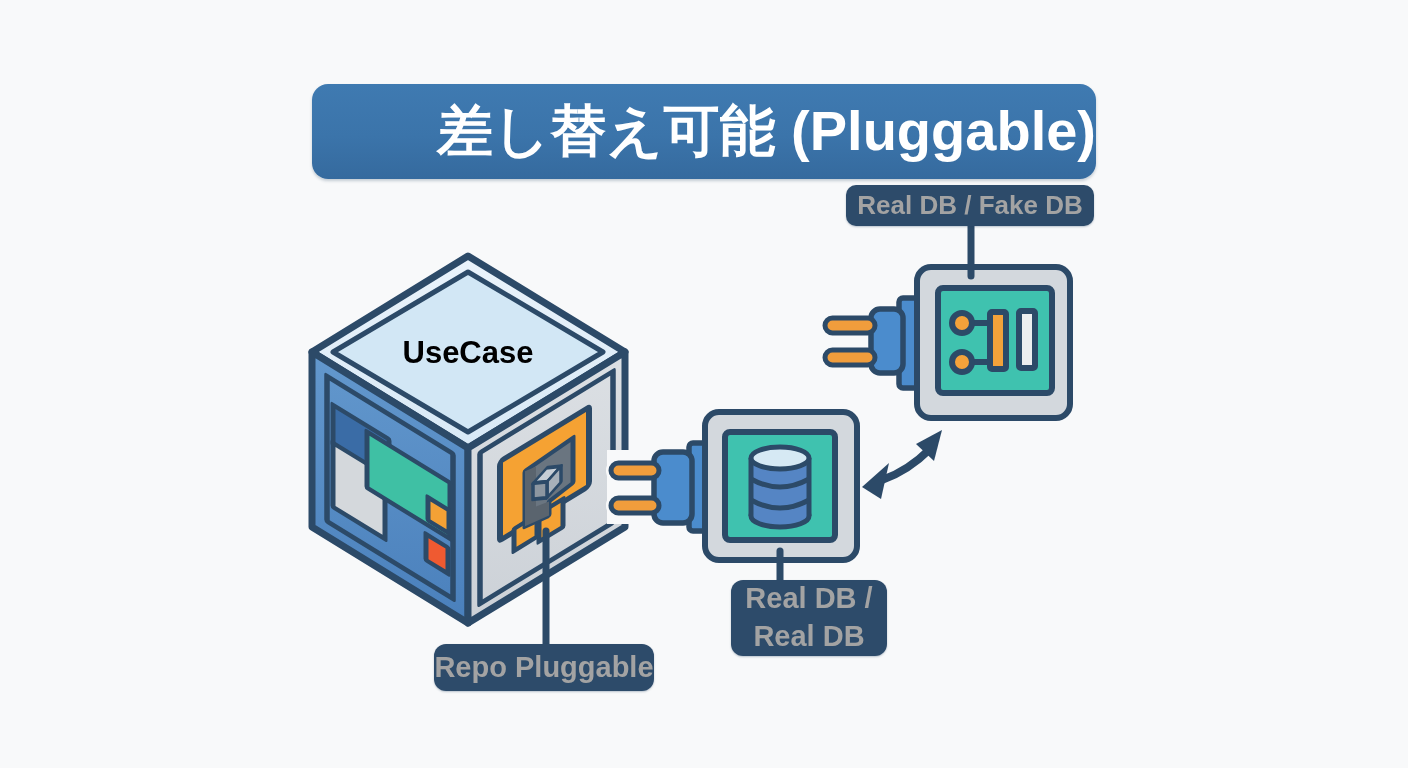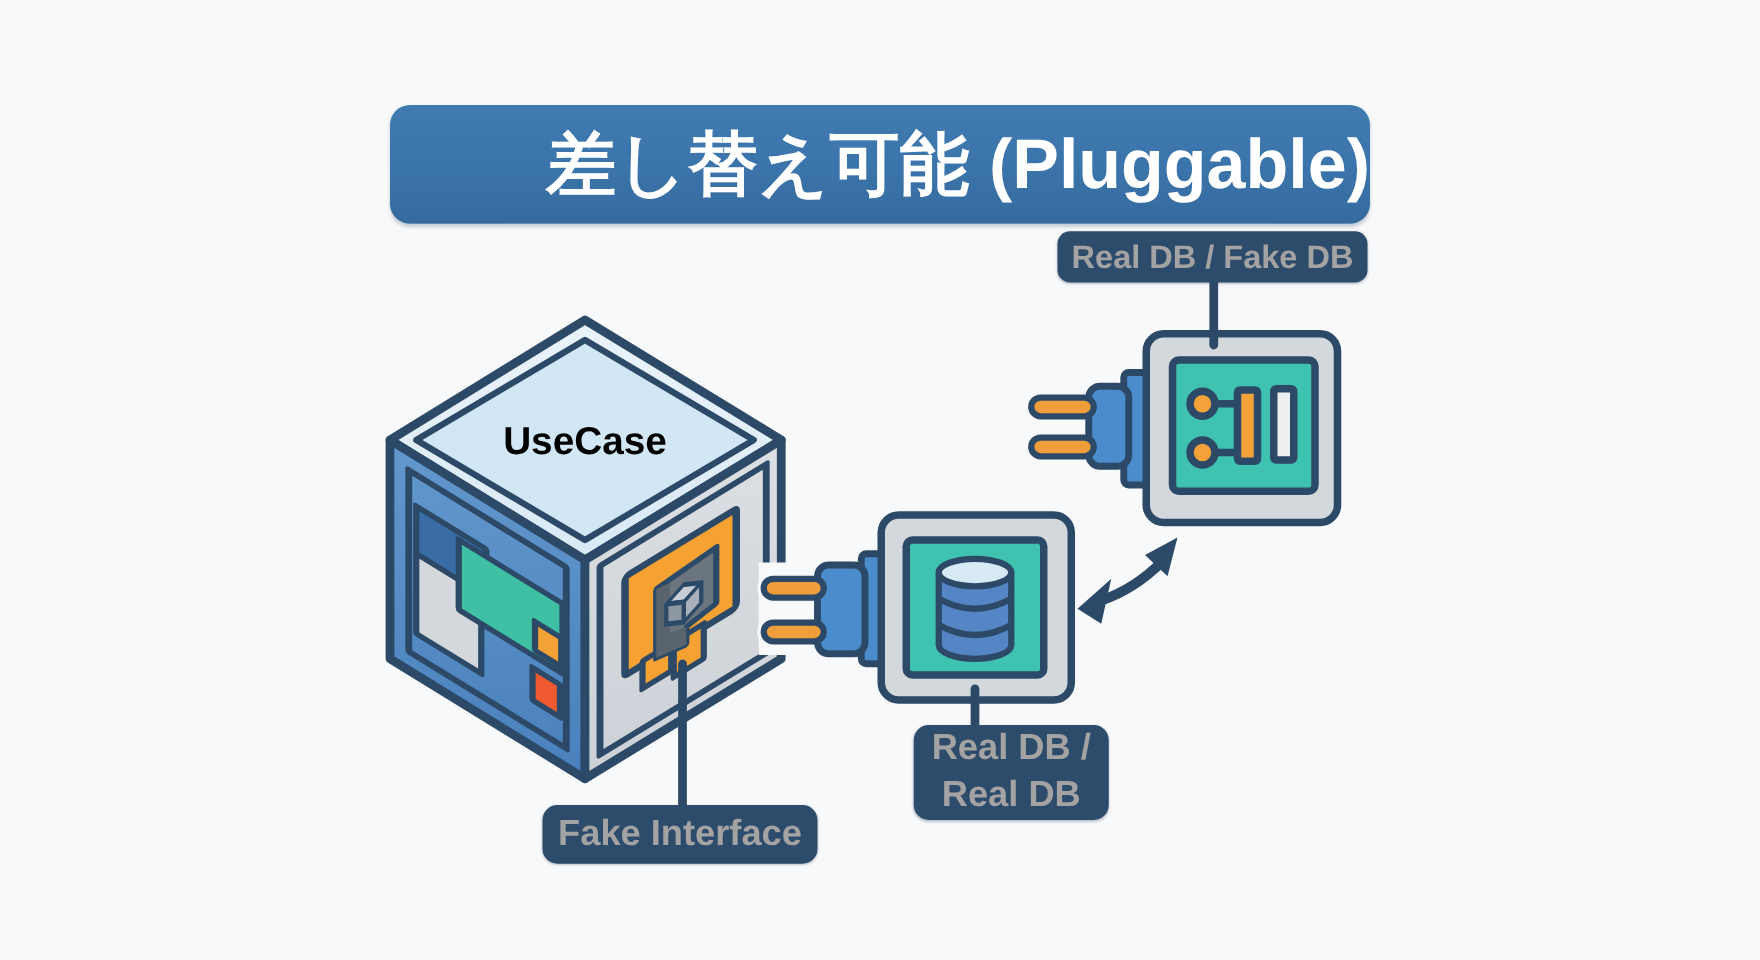--- a/index.html
+++ b/index.html
@@ -151,21 +151,21 @@
     </g>
   </svg>
 
   <div class="banner">
     <span class="txt">差し替え可能 (Pluggable)</span>
   </div>
 
   <div class="usecase">UseCase</div>
 
   <div class="tag tag-repo">
-    <span>Fake Interface</span>
+    <span>Repo Pluggable</span>
   </div>
 
   <div class="tag tag-mid">
     <span>Real DB /</span>
     <span>Real DB</span>
   </div>
 
   <div class="tag tag-top">
     <span>Real DB / Fake DB</span>
   </div>

